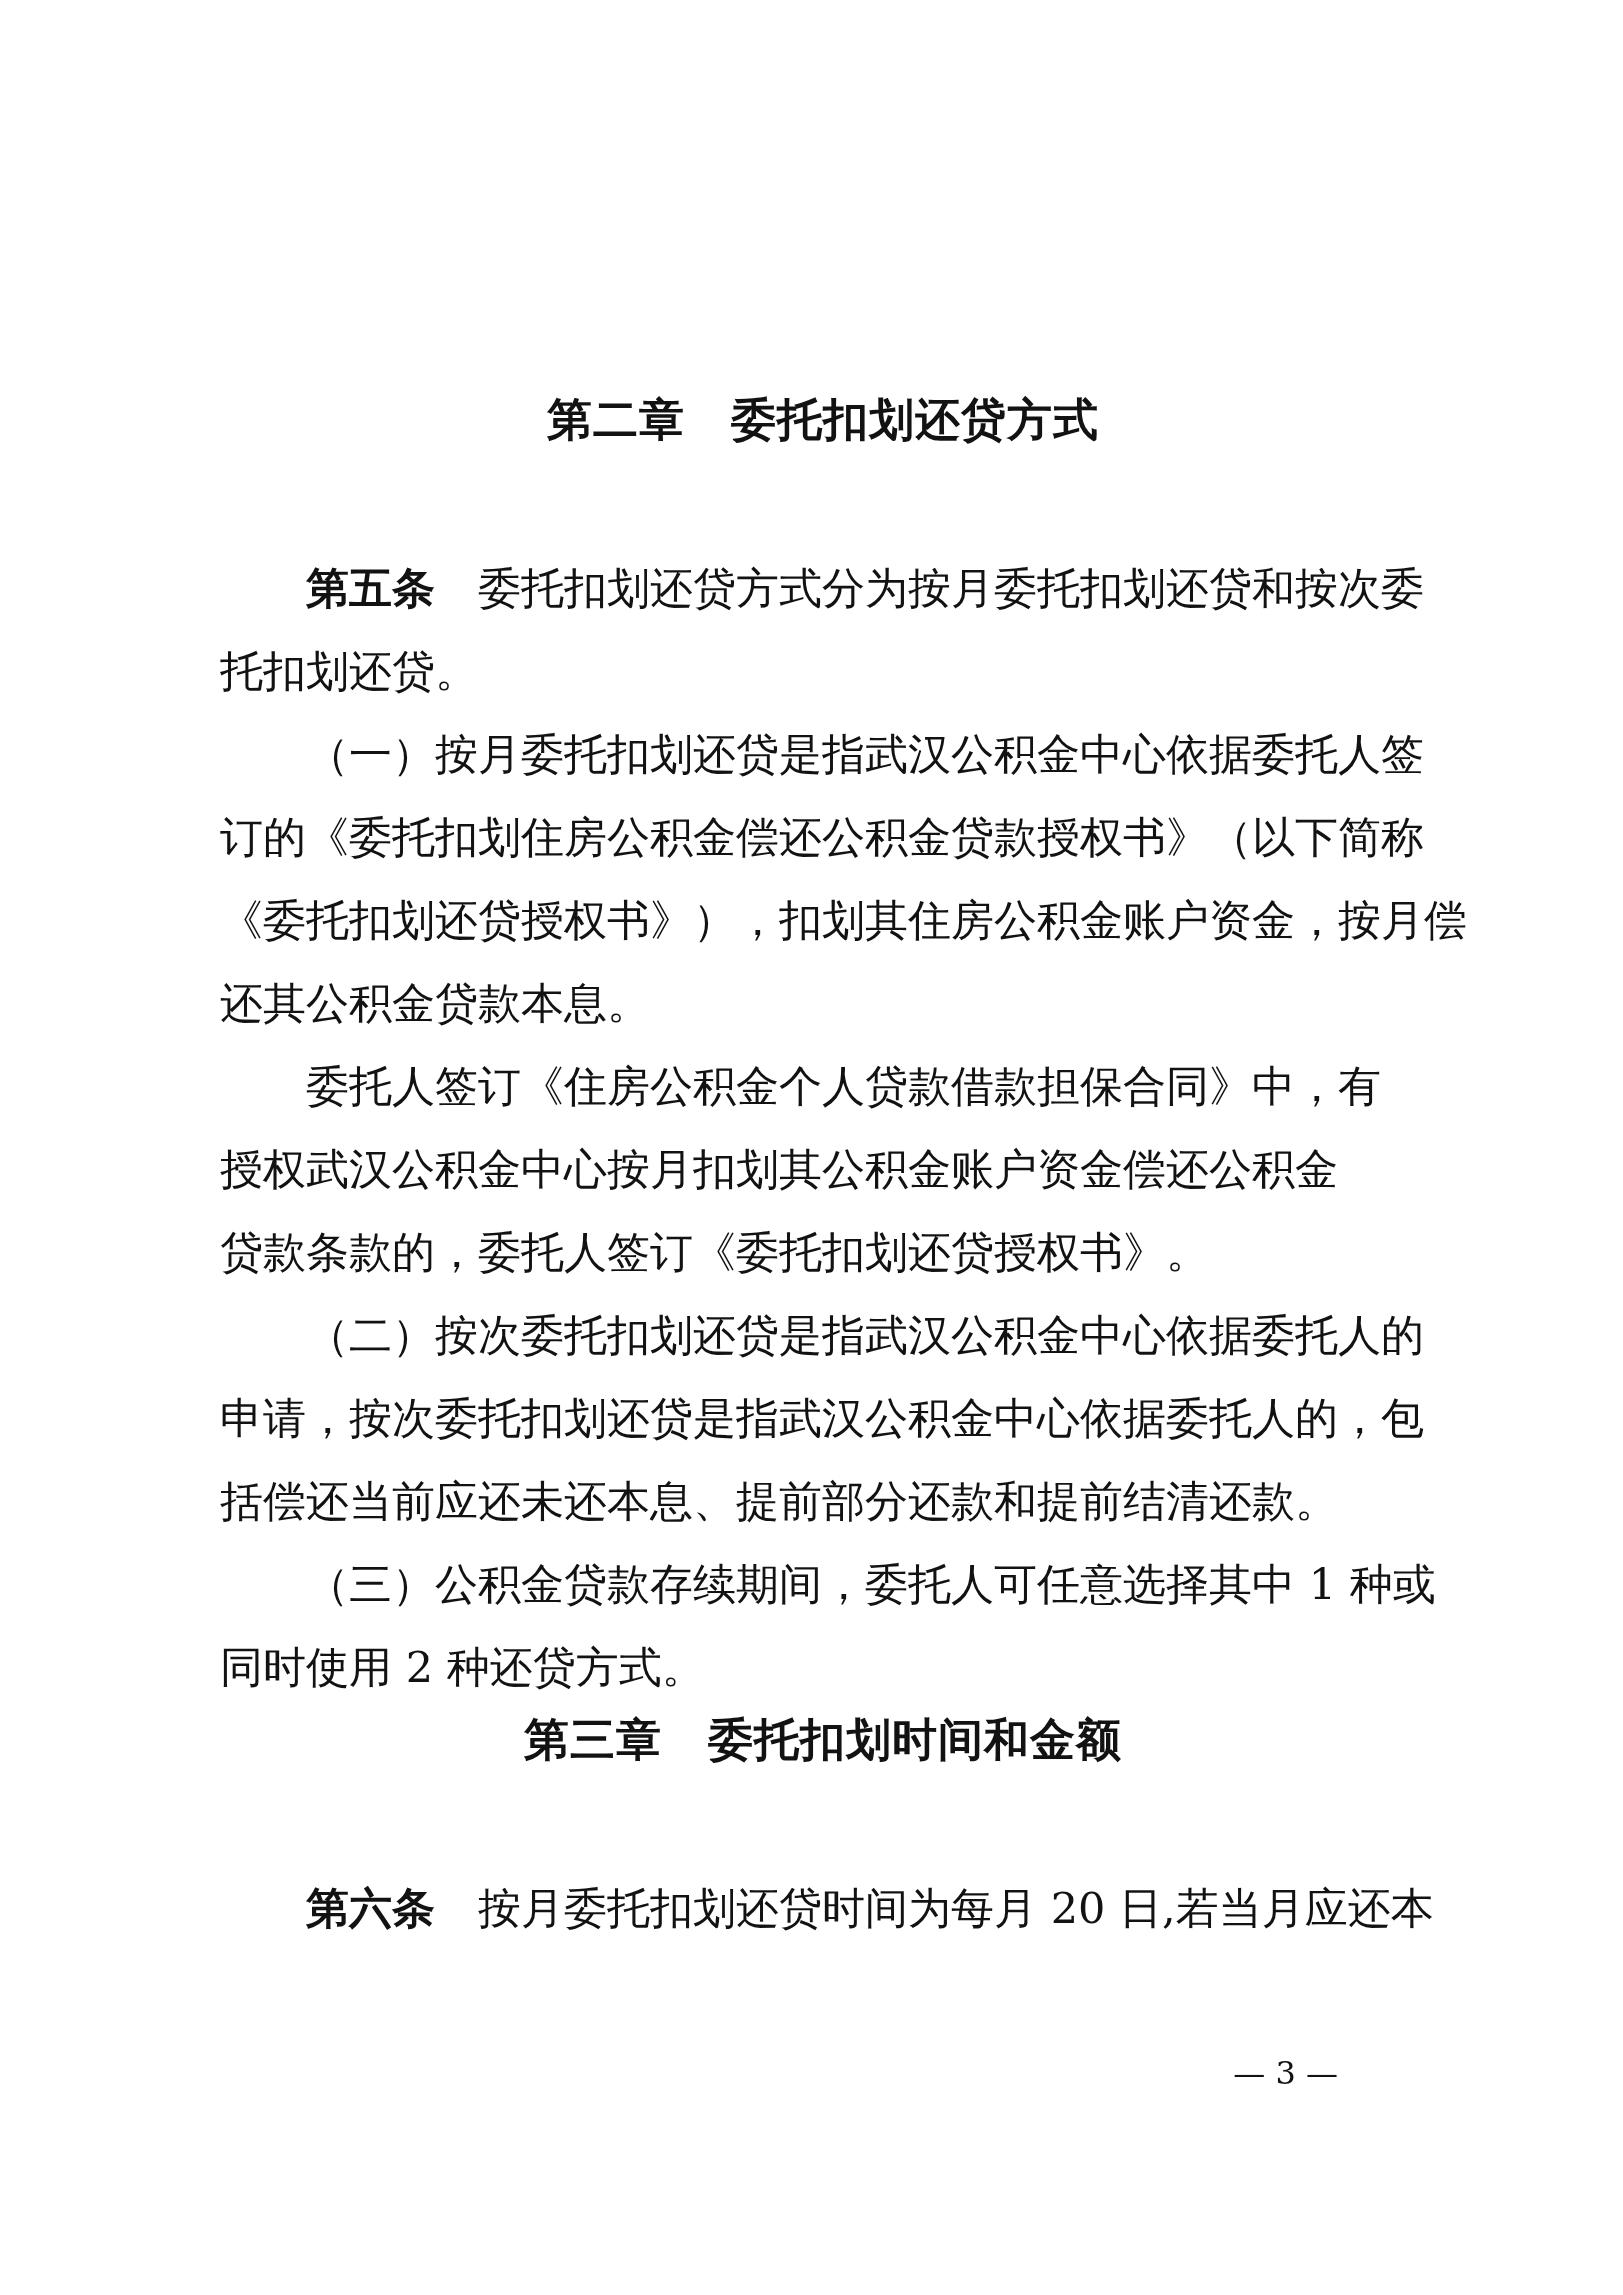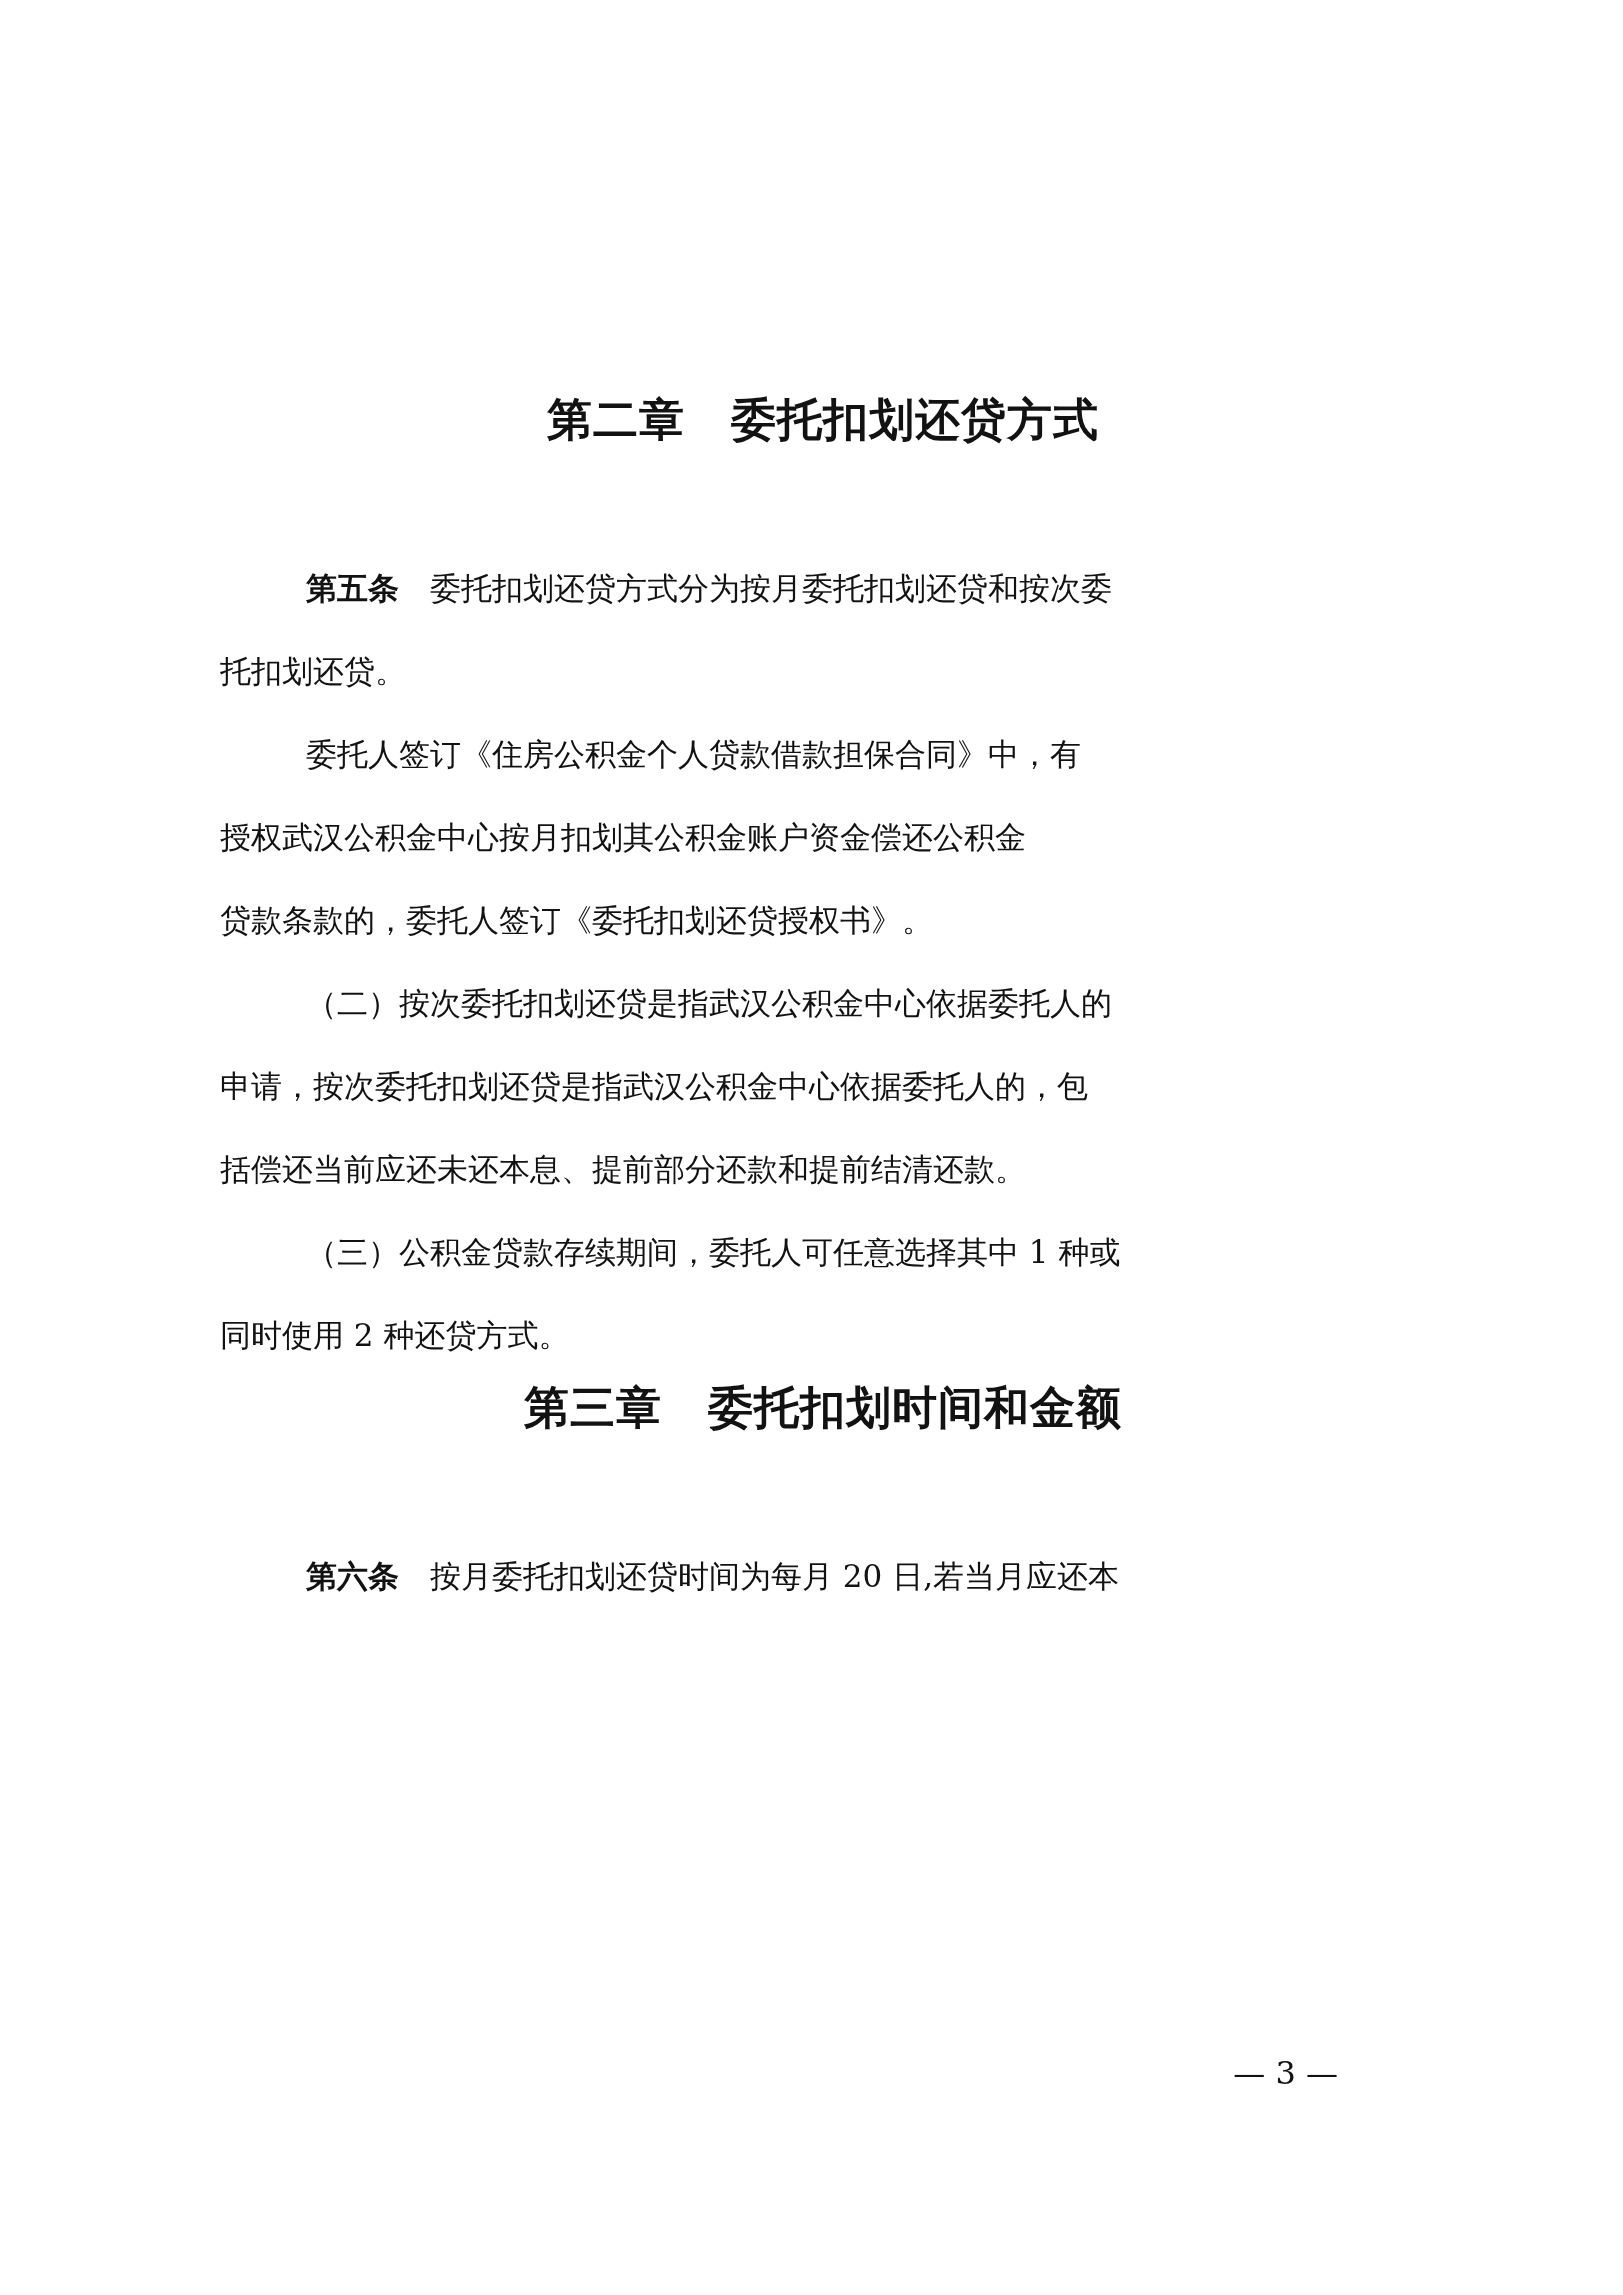--- a/index.html
+++ b/index.html
@@ -33,21 +33,21 @@
   }
   .chapter-heading.after-para {
   }
   .para {
     margin: 0;
   }
   .para.after-heading {
     margin-top: 97px;
   }
   .text-line {
-    font-size: 31px;
+    font-size: 43px;
     line-height: 83px;
     white-space: nowrap;
     height: 83px;
   }
   .text-line.indent {
     text-indent: 86px;
   }
   .art-number {
     font-family: "DejaVu Sans", "Liberation Sans", sans-serif;
     font-weight: 700;
@@ -66,20 +66,26 @@
 <body>
 
 <div class="page">
   <div class="doc">
       <div class="chapter-heading">第二章　委托扣划还贷方式</div>
       <div class="para after-heading">
         <div class="text-line indent"><span class="art-number">第五条</span><span>　委托扣划还贷方式分为按月委托扣划还贷和按次委</span></div>
         <div class="text-line"><span>托扣划还贷。</span></div>
       </div>
       <div class="para">
+        <div class="text-line indent"><span>（一）按月委托扣划还贷是指武汉公积金中心依据委托人签</span></div>
+        <div class="text-line"><span>订的《委托扣划住房公积金偿还公积金贷款授权书》（以下简称</span></div>
+        <div class="text-line"><span>《委托扣划还贷授权书》），扣划其住房公积金账户资金，按月偿</span></div>
+        <div class="text-line"><span>还其公积金贷款本息。</span></div>
+      </div>
+      <div class="para">
         <div class="text-line indent"><span>委托人签订《住房公积金个人贷款借款担保合同》中，有</span></div>
         <div class="text-line"><span>授权武汉公积金中心按月扣划其公积金账户资金偿还公积金</span></div>
         <div class="text-line"><span>贷款条款的，委托人签订《委托扣划还贷授权书》。</span></div>
       </div>
       <div class="para">
         <div class="text-line indent"><span>（二）按次委托扣划还贷是指武汉公积金中心依据委托人的</span></div>
         <div class="text-line"><span>申请，按次委托扣划还贷是指武汉公积金中心依据委托人的，包</span></div>
         <div class="text-line"><span>括偿还当前应还未还本息、提前部分还款和提前结清还款。</span></div>
       </div>
       <div class="para">

